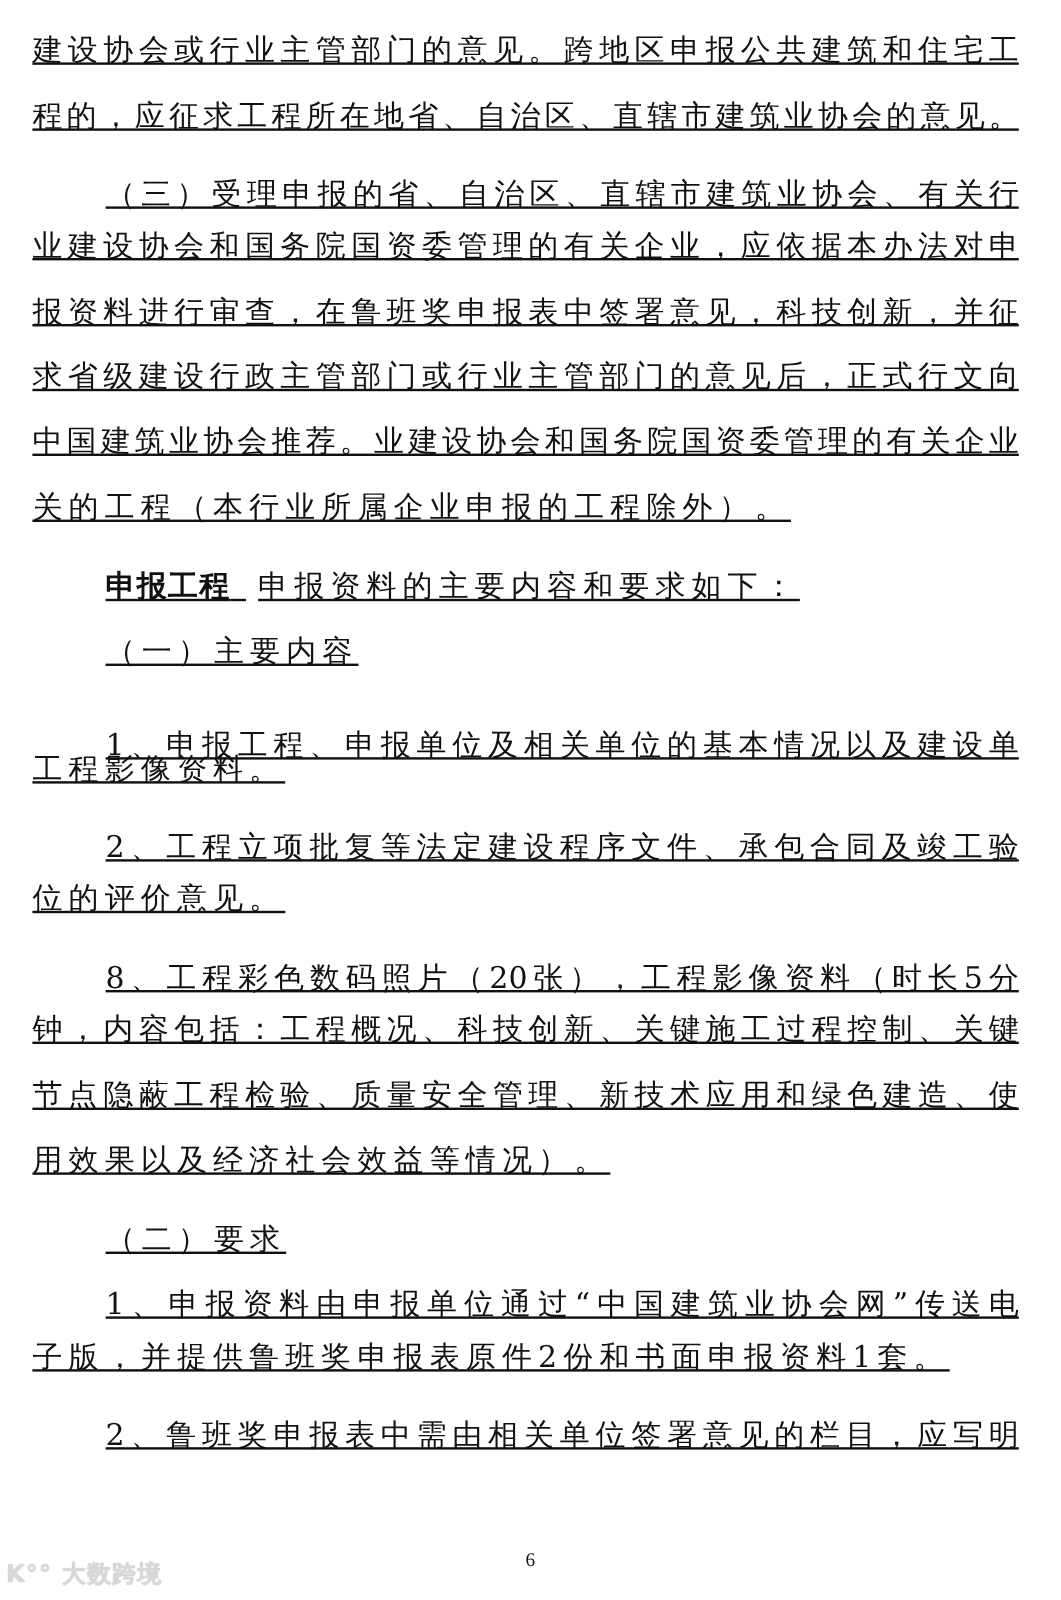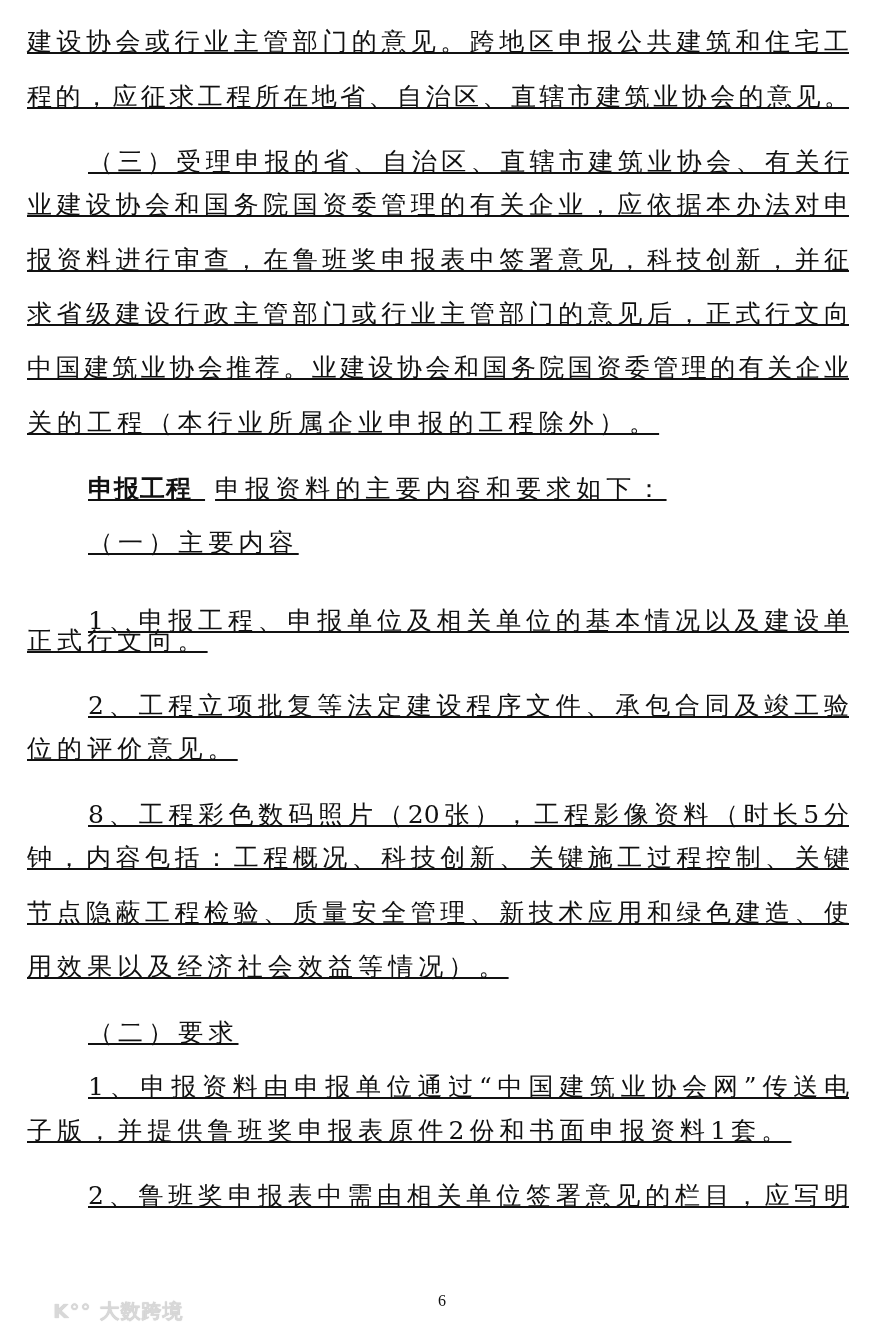--- a/index.html
+++ b/index.html
@@ -9,21 +9,21 @@
   .line { position: absolute; left: 0; height: 40px; line-height: 40px;
           font-size: 25px; white-space: nowrap; letter-spacing: 5.1px; text-decoration: underline; }
   .line.justify { width: 822px; text-align: justify; text-align-last: justify; letter-spacing: 0; }
   .indent { left: 61px; margin-top: 11px; }
   .indent.justify { width: 761px; }
   .bold { font-weight: bold; letter-spacing: 1px; }
   .page-number { position: absolute; top: 1292px; left: 0; width: 884px; text-align: center;
                  font-size: 16px; font-family: "Liberation Serif", serif; color: #111; }
   .watermark { position: absolute; left: 5px; top: 1298px; font-size: 20px; color: #d8d8d8;
                font-family: "DejaVu Sans", sans-serif; font-weight: bold; letter-spacing: 1px;
-               text-shadow: 0 0 1px #bbb; margin-left: 48px; }
+               text-shadow: 0 0 1px #bbb; }
 </style>
 </head>
 <body>
 
 <div class="page">
   <div class="line justify" style="top:22px">建设协会或行业主管部门的意见。跨地区申报公共建筑和住宅工</div>
   <div class="line justify" style="top:77px">程的，应征求工程所在地省、自治区、直辖市建筑业协会的意见。</div>
   <div class="line indent justify" style="top:131px">（三）受理申报的省、自治区、直辖市建筑业协会、有关行</div>
   <div class="line justify" style="top:185px">业建设协会和国务院国资委管理的有关企业，应依据本办法对申</div>
   <div class="line justify" style="top:240px">报资料进行审查，在鲁班奖申报表中签署意见，科技创新，并征</div>
@@ -31,21 +31,21 @@
   <div class="line justify" style="top:348px">中国建筑业协会推荐。业建设协会和国务院国资委管理的有关企业</div>
   <div class="line" style="top:403px">关的工程（本行业所属企业申报的工程除外）。</div>
 
   <div class="line indent" style="top:458px">
     <span class="bold">申报工程</span>
     <span style="margin-left:10px">申报资料的主要内容和要求如下：</span>
   </div>
 
   <div class="line indent" style="top:512px">（一）主要内容</div>
   <div class="line indent justify" style="top:590px">1、申报工程、申报单位及相关单位的基本情况以及建设单</div>
-  <div class="line" style="top:621px">正式行文向。</div>
+  <div class="line" style="top:621px">工程影像资料。</div>
   <div class="line indent justify" style="top:675px">2、工程立项批复等法定建设程序文件、承包合同及竣工验</div>
   <div class="line" style="top:729px">位的评价意见。</div>
   <div class="line indent justify" style="top:784px">8、工程彩色数码照片（20张），工程影像资料（时长5分</div>
   <div class="line justify" style="top:838px">钟，内容包括：工程概况、科技创新、关键施工过程控制、关键</div>
   <div class="line justify" style="top:893px">节点隐蔽工程检验、质量安全管理、新技术应用和绿色建造、使</div>
   <div class="line" style="top:947px">用效果以及经济社会效益等情况）。</div>
   <div class="line indent" style="top:1002px">（二）要求</div>
   <div class="line indent justify" style="top:1056px">1、申报资料由申报单位通过“中国建筑业协会网”传送电</div>
   <div class="line" style="top:1111px">子版，并提供鲁班奖申报表原件2份和书面申报资料1套。</div>
   <div class="line indent justify" style="top:1165px">2、鲁班奖申报表中需由相关单位签署意见的栏目，应写明</div>

